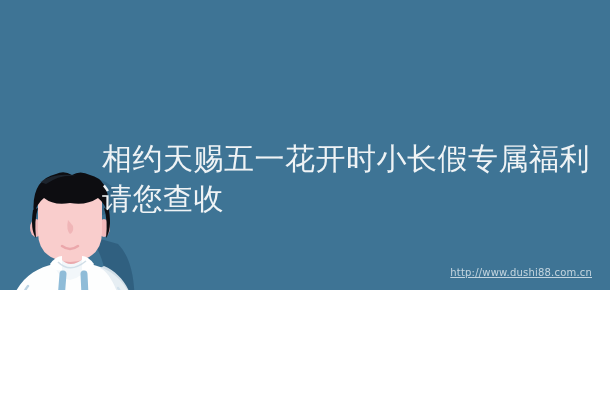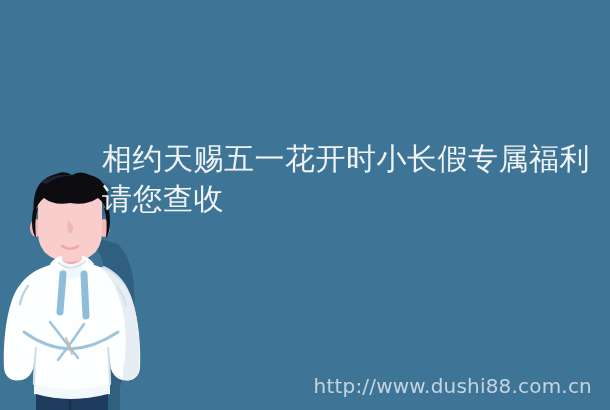--- a/index.html
+++ b/index.html
@@ -4,21 +4,21 @@
 <style>
   html, body {
     margin: 0;
     padding: 0;
     background: #ffffff;
   }
 
   #banner {
     position: relative;
     width: 610px;
-    height: 410px;
+    height: 290px;
     overflow: hidden;
     font-family: "DejaVu Sans", "Liberation Sans", sans-serif;
   }
 
   
   .bg {
     position: absolute;
     inset: 0;
     background: #3e7495;
   }
@@ -37,23 +37,24 @@
     font-weight: 400;
     text-rendering: optimizeLegibility;
   }
 
   
   .watermark {
     position: absolute;
     right: 18px;
     bottom: 12px;
     color: rgba(232, 240, 244, 0.78);
-    font-size: 20px;
+    font-size: 10px;
     letter-spacing: 0.2px;
     font-family: "DejaVu Sans", "Liberation Sans", sans-serif;
+    text-decoration: underline;
   }
 
   
   .figure {
     position: absolute;
     left: 0px;
     top: 172px;
     width: 150px;
     height: 238px;
   }

